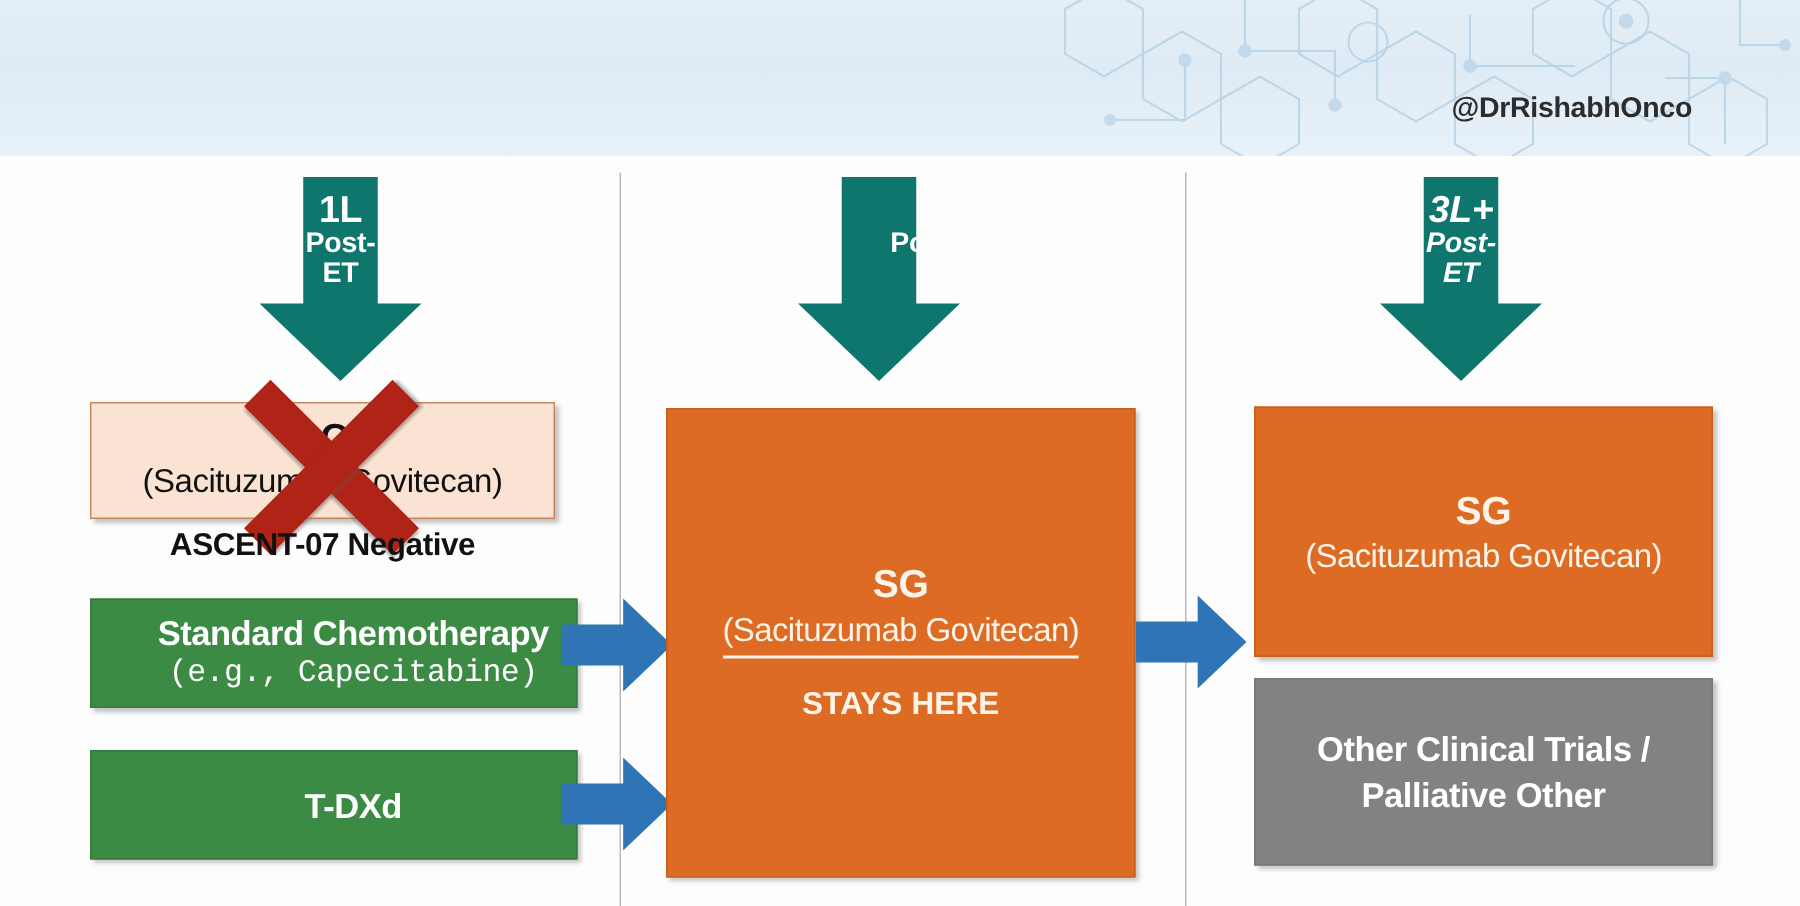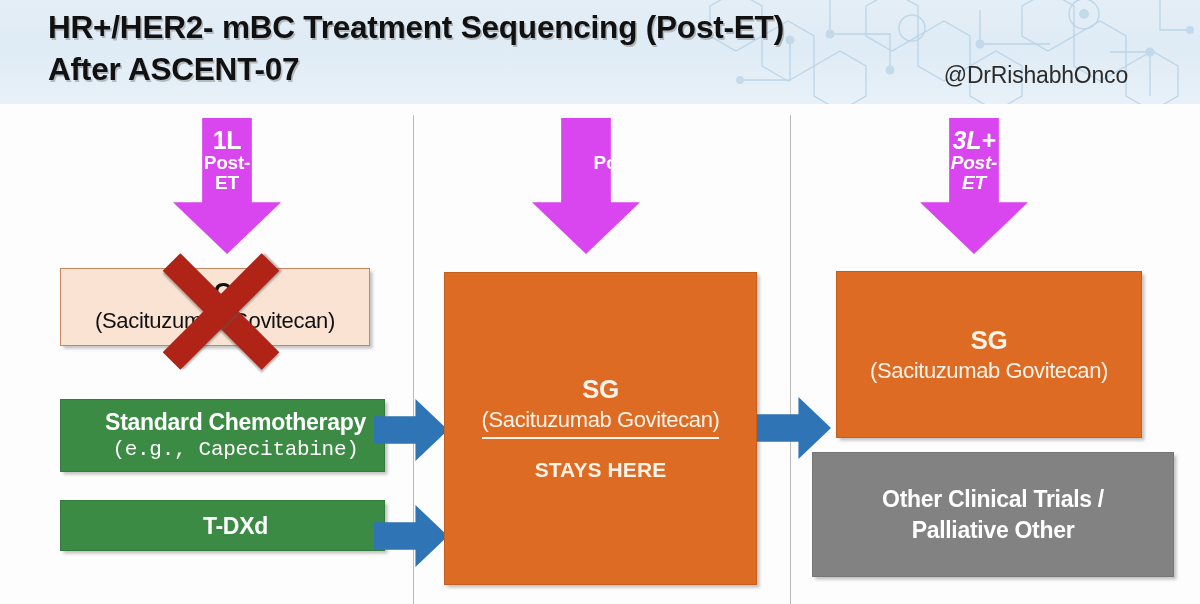--- a/index.html
+++ b/index.html
@@ -46,41 +46,41 @@
     line-height: 42px;
     color: #111111;
     letter-spacing: -0.2px;
     text-shadow: 1.5px 1.5px 0.5px rgba(120,120,120,0.45);
     white-space: pre-line;
   }
   #header-handle {
     position: absolute;
     right: 72px;
     top: 62px;
-    font-size: 23px;
-    font-weight: normal;
+    font-size: 19px;
+    font-weight: bold;
     color: #2c2c2c;
     letter-spacing: -0.2px;
   }
 
   
   .col-divider {
     position: absolute;
     width: 1px;
     background: #b9b9b9;
   }
   #divider-1 { left: 413px; top: 115px; height: 489px; }
   #divider-2 { left: 790px; top: 115px; height: 489px; }
 
   
   .down-arrow {
     position: absolute;
     width: 108px;
     height: 136px;
-    background: #d946ef;
+    background: #0f766e;
     -webkit-clip-path: polygon(27% 0%, 73% 0%, 73% 62%, 100% 62%, 50% 100%, 0% 62%, 27% 62%);
     clip-path: polygon(27% 0%, 73% 0%, 73% 62%, 100% 62%, 50% 100%, 0% 62%, 27% 62%);
     color: #ffffff;
     text-align: center;
     line-height: 1.04;
     filter: drop-shadow(2px 2px 1px rgba(110,110,110,0.4));
   }
   .down-arrow .lbl-main {
     display: block;
     font-size: 25px;
@@ -181,21 +181,21 @@
   }
 
   
   .box-green {
     background: #3c8b44;
     border: 1px solid #347a3c;
     color: #ffffff;
     padding-left: 26px;
   }
   #box-chemo { left: 60px; top: 399px; width: 325px; height: 73px; }
-  #box-tdxd  { left: 60px; top: 500px; width: 325px; height: 51px; }
+  #box-tdxd  { left: 60px; top: 500px; width: 325px; height: 73px; }
   .box-green .line-1 {
     font-size: 23px;
     font-weight: bold;
     line-height: 28px;
     letter-spacing: -0.3px;
   }
   .box-green .line-2 {
     font-size: 21px;
     font-weight: normal;
     line-height: 28px;
@@ -231,22 +231,22 @@
   #box-sg-2l .sg-stays {
     font-size: 21px;
     font-weight: bold;
     line-height: 30px;
     margin-top: 16px;
     letter-spacing: 0.1px;
   }
 
   
   #box-other {
-    left: 812px; top: 452px;
-    width: 362px; height: 125px;
+    left: 836px; top: 452px;
+    width: 306px; height: 125px;
     background: #828282;
     border: 1px solid #767676;
     color: #ffffff;
   }
   #box-other .line-1,
   #box-other .line-2 {
     font-size: 23px;
     font-weight: bold;
     line-height: 31px;
     letter-spacing: -0.3px;
@@ -281,22 +281,20 @@
         <circle cx="150" cy="34" r="4.5"></circle>
         <circle cx="210" cy="70" r="4.5"></circle>
         <circle cx="300" cy="44" r="4.5"></circle>
         <circle cx="110" cy="40" r="4.5"></circle>
         <circle cx="470" cy="52" r="4.5"></circle>
         <circle cx="404" cy="14" r="5"></circle>
         <circle cx="60" cy="80" r="4"></circle>
         <circle cx="510" cy="30" r="4"></circle>
       </g>
     </svg>
-    <div id="header-title">HR+/HER2- mBC Treatment Sequencing (Post-ET)
-After ASCENT-07</div>
     <div id="header-handle">@DrRishabhOnco</div>
   </div>
 
   <div id="divider-1" class="col-divider"></div>
   <div id="divider-2" class="col-divider"></div>
 
   <div id="arrow-1l" class="down-arrow">
     <span class="lbl-main">1L</span>
     <span class="lbl-sub1">Post-</span>
     <span class="lbl-sub2">ET</span>
@@ -305,20 +303,21 @@
   <div id="box-sg-crossed" class="box">
     <div class="line-1">SG</div>
     <div class="line-2">(Sacituzumab Govitecan)</div>
   </div>
 
   <div id="red-x">
     <div class="x-bar a"></div>
     <div class="x-bar b"></div>
   </div>
 
+  <div id="label-ascent-negative">ASCENT-07 Negative</div>
 
   <div id="box-chemo" class="box box-green">
     <div class="line-1">Standard Chemotherapy</div>
     <div class="line-2">(e.g., Capecitabine)</div>
   </div>
 
   <div id="box-tdxd" class="box box-green">
     <div class="line-1">T-DXd</div>
   </div>
 

